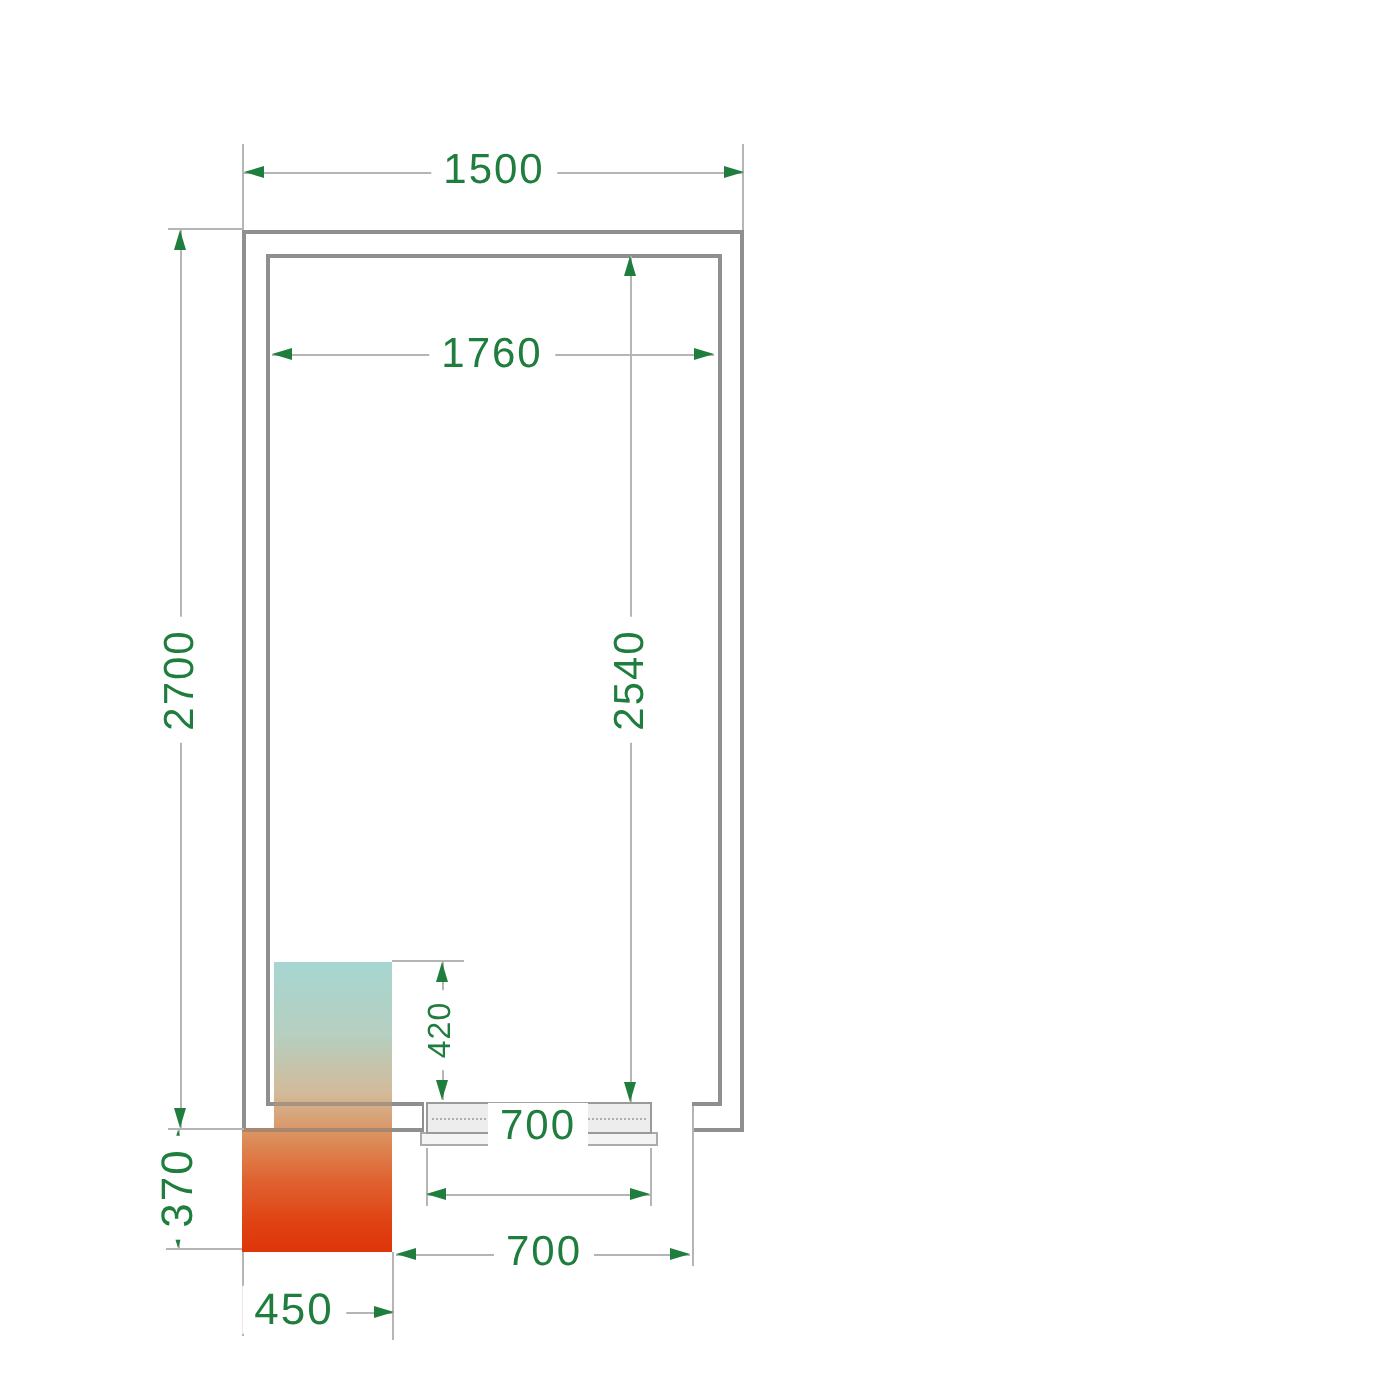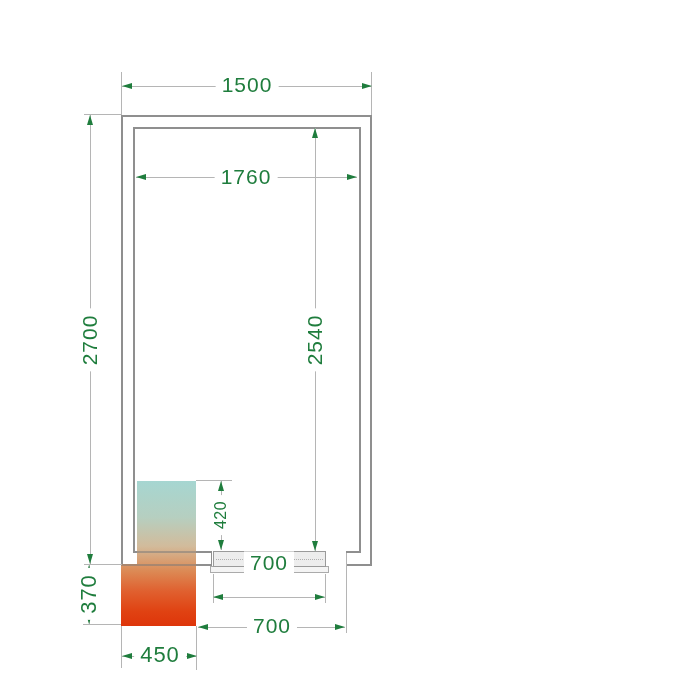--- a/index.html
+++ b/index.html
@@ -106,15 +106,15 @@
   <div class="ln" style="left:196px;top:626px;width:1px;height:44px;"></div>
   <div class="ln" style="left:198px;top:627px;width:147px;height:1px;"></div>
   <div class="arr l" style="left:198px;top:624px;"></div>
   <div class="arr r" style="left:335px;top:624px;"></div>
   <div class="dimtext" style="left:272px;top:626px;">700</div>
 
   <div class="ln" style="left:121px;top:626px;width:1px;height:42px;"></div>
   <div class="ln" style="left:122px;top:656px;width:75px;height:1px;"></div>
   <div class="arr l" style="left:122px;top:653px;"></div>
   <div class="arr r" style="left:187px;top:653px;"></div>
-  <div class="dimtext big" style="left:160px;top:655px;">450</div>
+  <div class="dimtext big" style="left:147px;top:655px;">450</div>
 
 </div>
 
 </body></html>

